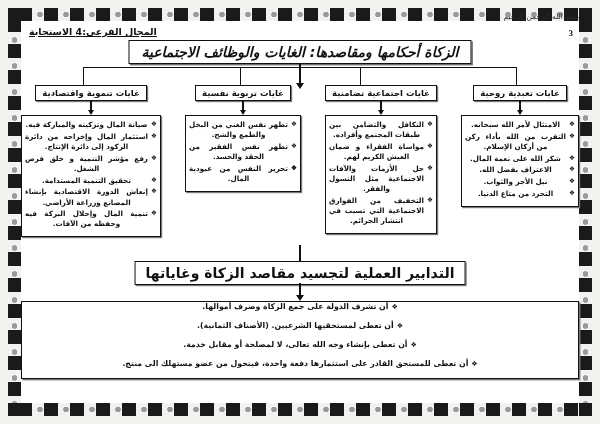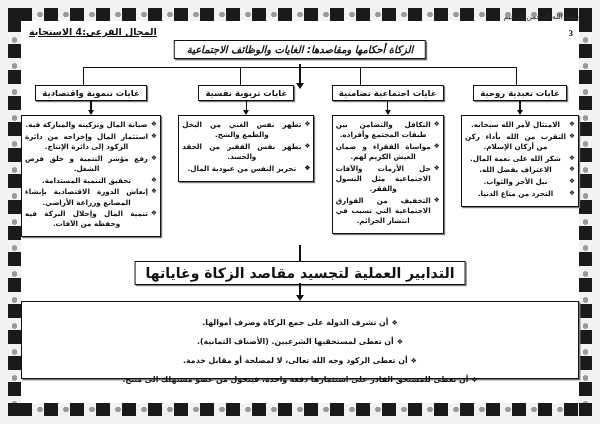--- a/index.html
+++ b/index.html
@@ -60,21 +60,21 @@
     position:absolute;top:5px;left:8px;
     font-size:9.5px;font-weight:bold;color:#111;
     text-decoration:underline;
     white-space:nowrap;
   }
 
   .main-title{
     position:absolute;top:19px;left:50%;transform:translateX(-50%);
     border:1.6px solid #111;background:#fff;
     padding:3px 12px;
-    font-size:10px;font-weight:bold;font-style:italic;
+    font-size:14px;font-weight:bold;font-style:italic;
     color:#111;white-space:nowrap;
     box-shadow:1.4px 1.4px 0 #6f6f6f;
   }
 
   
   .conn{position:absolute;background:#111;}
   .v-main{width:2.4px;left:50%;margin-left:-1.2px;top:43px;height:21px;}
   .arrow-main{
     position:absolute;left:50%;margin-left:-4px;top:62px;
     width:0;height:0;border-left:4px solid transparent;
@@ -118,41 +118,41 @@
     font-weight:bold;
     text-align:justify;text-align-last:center;
     margin-bottom:1.5px;
     padding-right:9px;position:relative;
   }
   .col-body li .bullet{
     position:absolute;right:0;top:0;font-size:6.6px;color:#111;
   }
 
   
-  .c1{width:140px;} .c2{width:136px;} .c3{width:112px;border-radius:18px;} .c4{width:118px;}
+  .c1{width:140px;} .c2{width:116px;} .c3{width:112px;border-radius:18px;} .c4{width:118px;}
 
   
   .v-bottom{width:2.2px;left:50%;margin-left:-1.1px;top:224px;height:20px;}
   .bottom-head{
     position:absolute;top:240px;left:50%;transform:translateX(-50%);
     border:1.4px solid #111;background:#fff;
     padding:3px 10px;
     font-size:14px;font-weight:bold;color:#111;white-space:nowrap;
     box-shadow:1.2px 1.2px 0 #7a7a7a;
   }
   .v-bottom2{width:1.8px;left:50%;margin-left:-0.9px;top:262px;height:14px;}
   .arrow-bottom{
     position:absolute;left:50%;margin-left:-4px;top:274px;
     width:0;height:0;border-left:4px solid transparent;
     border-right:4px solid transparent;border-top:6px solid #111;
   }
   .bottom-body{
     position:absolute;top:280px;left:0;right:0;
     border:1.5px solid #111;background:#fff;
-    padding:16px 18px 10px 18px;
+    padding:0 18px 10px 18px;
     box-shadow:1.4px 1.4px 0 #7a7a7a;
     height:78px;box-sizing:border-box;
   }
   .bottom-body ul{list-style:none;margin:0;padding:0;}
   .bottom-body li{
     font-size:7.8px;line-height:1.3;color:#111;font-weight:bold;
     text-align:center;margin-bottom:9px;
     position:relative;
   }
   .bottom-body li .bullet{font-size:7px;margin-left:3px;}
@@ -252,19 +252,19 @@
 
     <div class="conn v-bottom"></div>
     <div class="bottom-head">التدابير العملية لتجسيد مقاصد الزكاة وغاياتها</div>
     <div class="conn v-bottom2"></div>
     <div class="arrow-bottom"></div>
 
     <div class="bottom-body">
       <ul>
         <li><span class="bullet">❖</span><span>أن تشرف الدولة على جمع الزكاة وصرف أموالها.</span></li>
         <li><span class="bullet">❖</span><span>أن تعطى لمستحقيها الشرعيين. (الأصناف الثمانية).</span></li>
-        <li><span class="bullet">❖</span><span>أن تعطى الركود وجه الله تعالى، لا لمصلحة أو مقابل خدمة.</span></li>
+        <li><span class="bullet">❖</span><span>أن تعطى بإنشاء وجه الله تعالى، لا لمصلحة أو مقابل خدمة.</span></li>
         <li><span class="bullet">❖</span><span>أن تعطى للمستحق القادر على استثمارها دفعة واحدة، فيتحول من عضو مستهلك الى منتج.</span></li>
       </ul>
     </div>
 
   </div>
 </div>
 
 </body></html>

